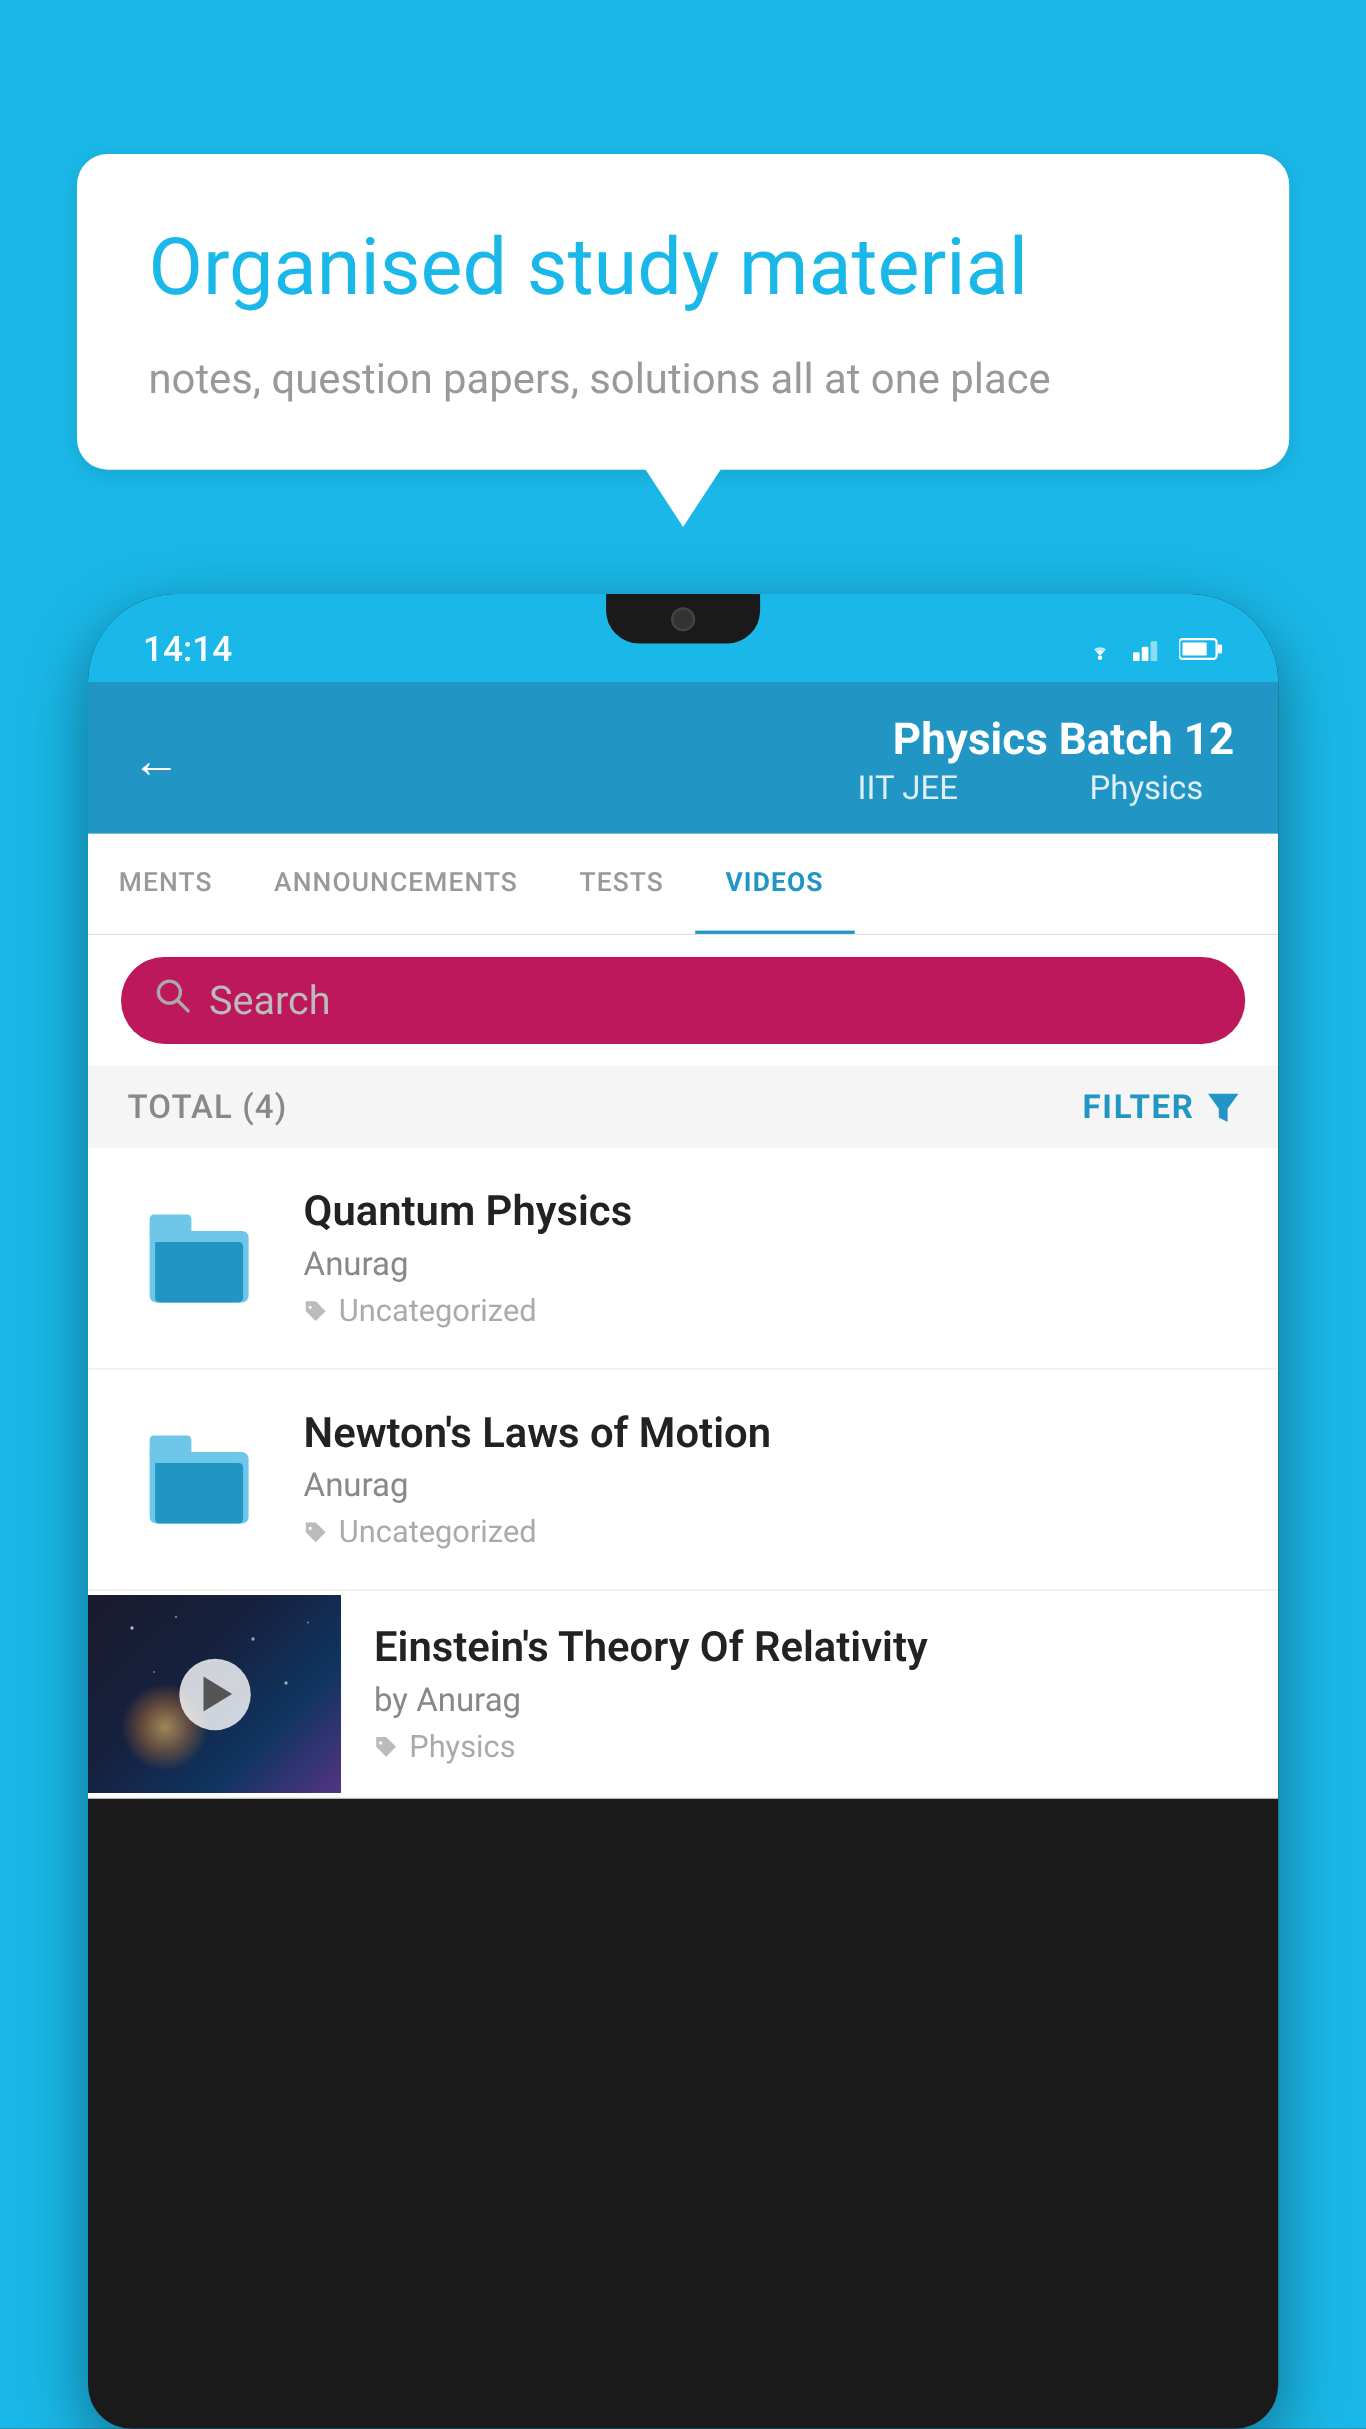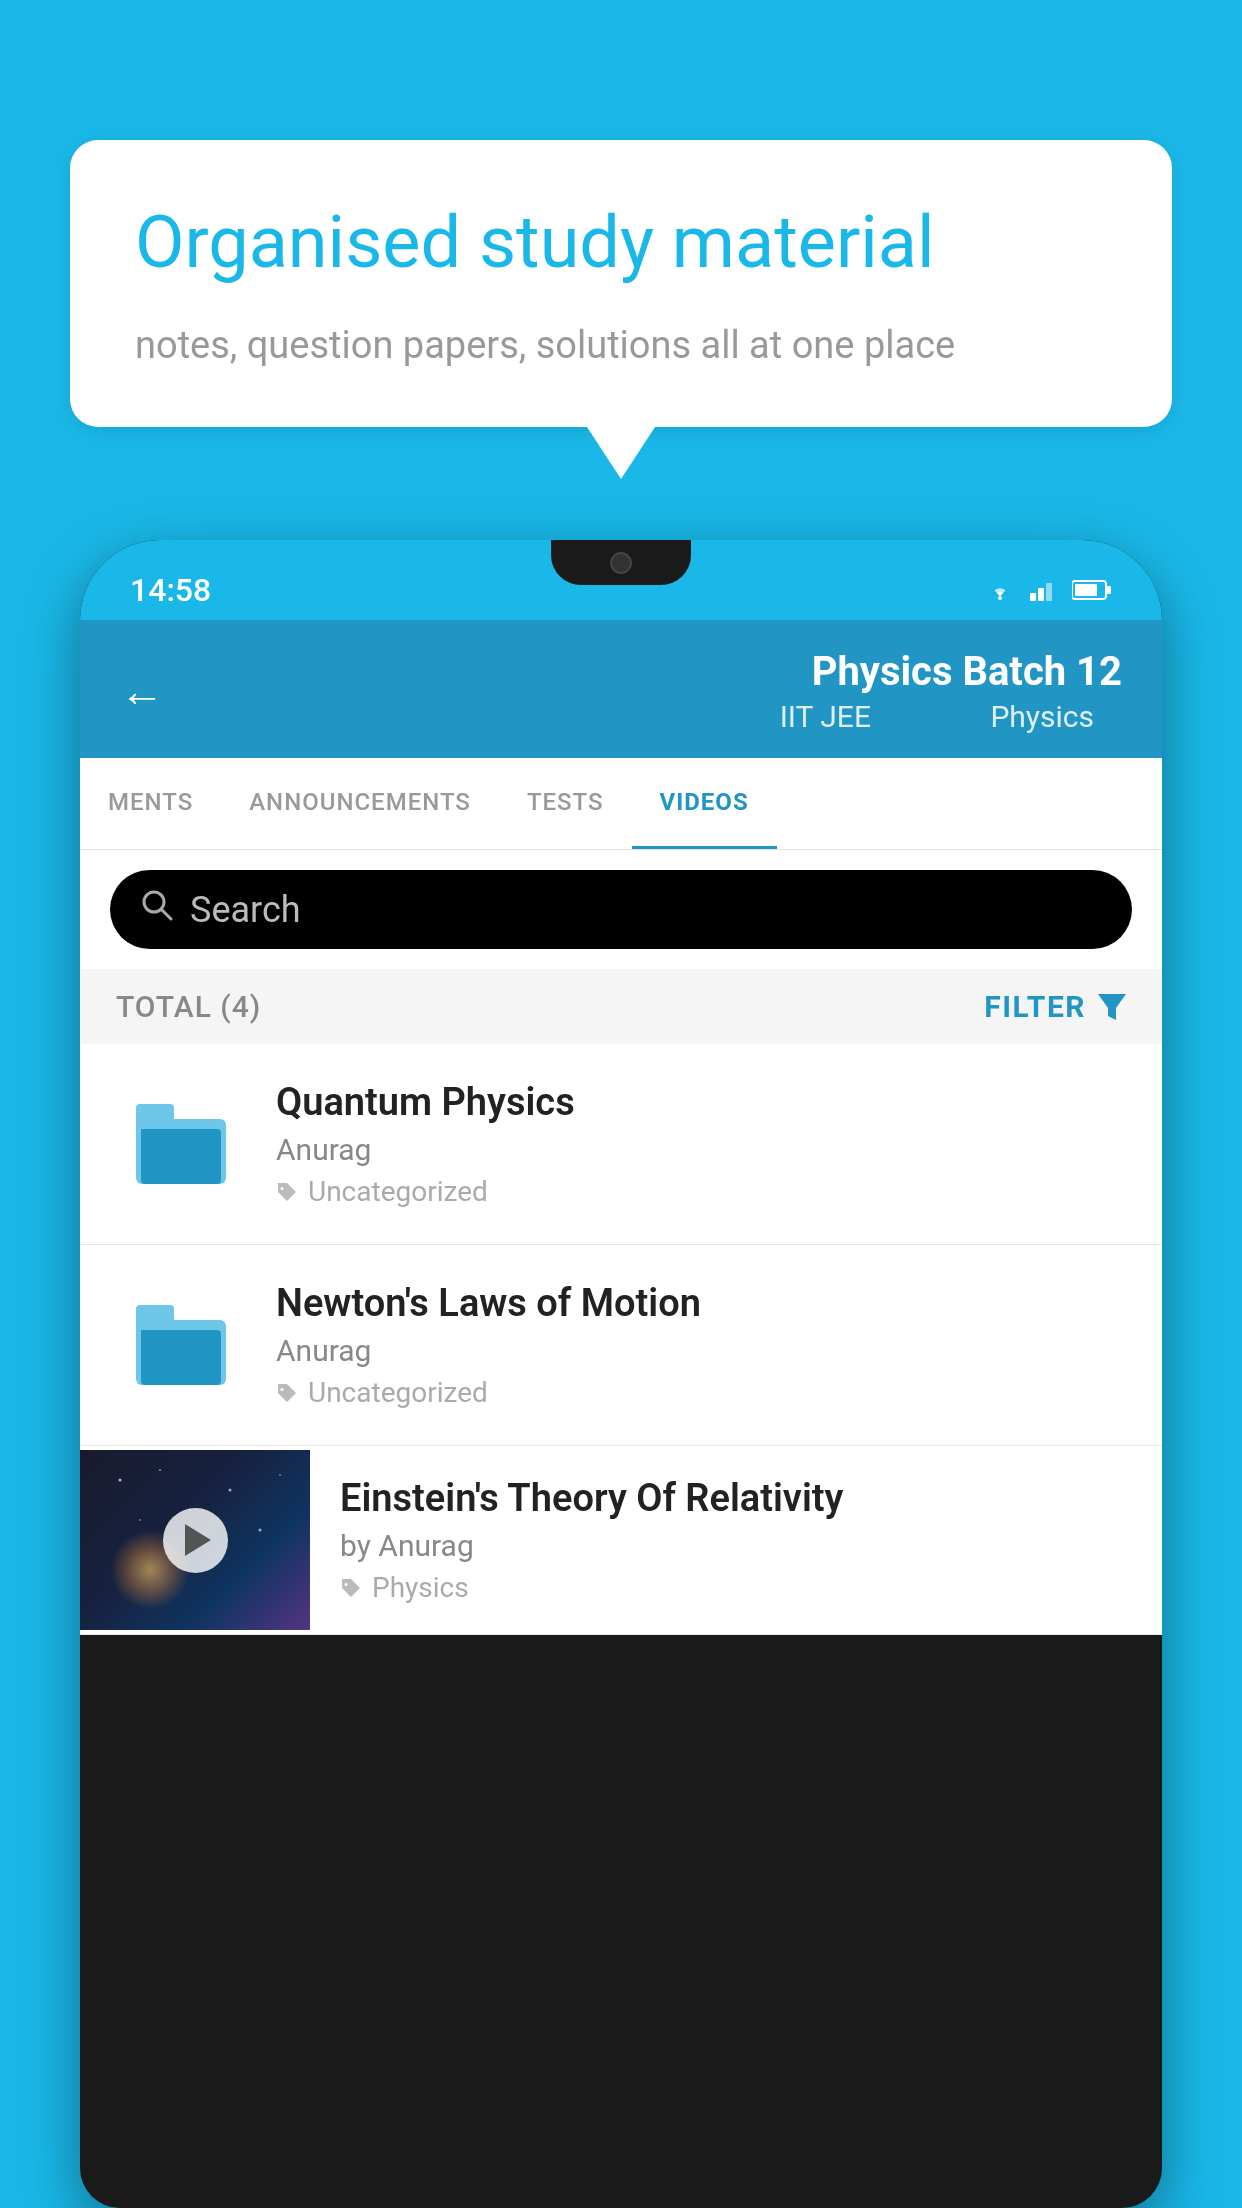--- a/index.html
+++ b/index.html
@@ -178,21 +178,21 @@
       font-weight: 700;
     }
 
     
     .search-container {
       background: white;
       padding: 20px 30px;
     }
 
     .search-bar {
-      background: #000000;
+      background: #be185d;
       border-radius: 50px;
       display: flex;
       align-items: center;
       padding: 18px 30px;
       gap: 16px;
     }
 
     .search-icon-wrap {
       color: #aaa;
       font-size: 36px;
@@ -383,21 +383,21 @@
 <div class="speech-bubble-container">
   <div class="speech-bubble">
     <div class="bubble-title">Organised study material</div>
     <div class="bubble-subtitle">notes, question papers, solutions all at one place</div>
   </div>
 </div>
 
 <div class="phone-frame">
 
   <div class="phone-status-bar">
-    <span class="status-time">14:58</span>
+    <span class="status-time">14:14</span>
     <div class="notch">
       <div class="camera-dot"></div>
     </div>
     <div class="status-icons">
 
       <svg width="32" height="24" viewBox="0 0 32 24" fill="white">
         <path d="M16 18l3-3a4.2 4.2 0 00-6 0l3 3z"></path>
         <path d="M16 18l5.5-5.5a8 8 0 00-11 0L16 18z" opacity="0.7"></path>
         <circle cx="16" cy="20" r="2" fill="white"></circle>
       </svg>

